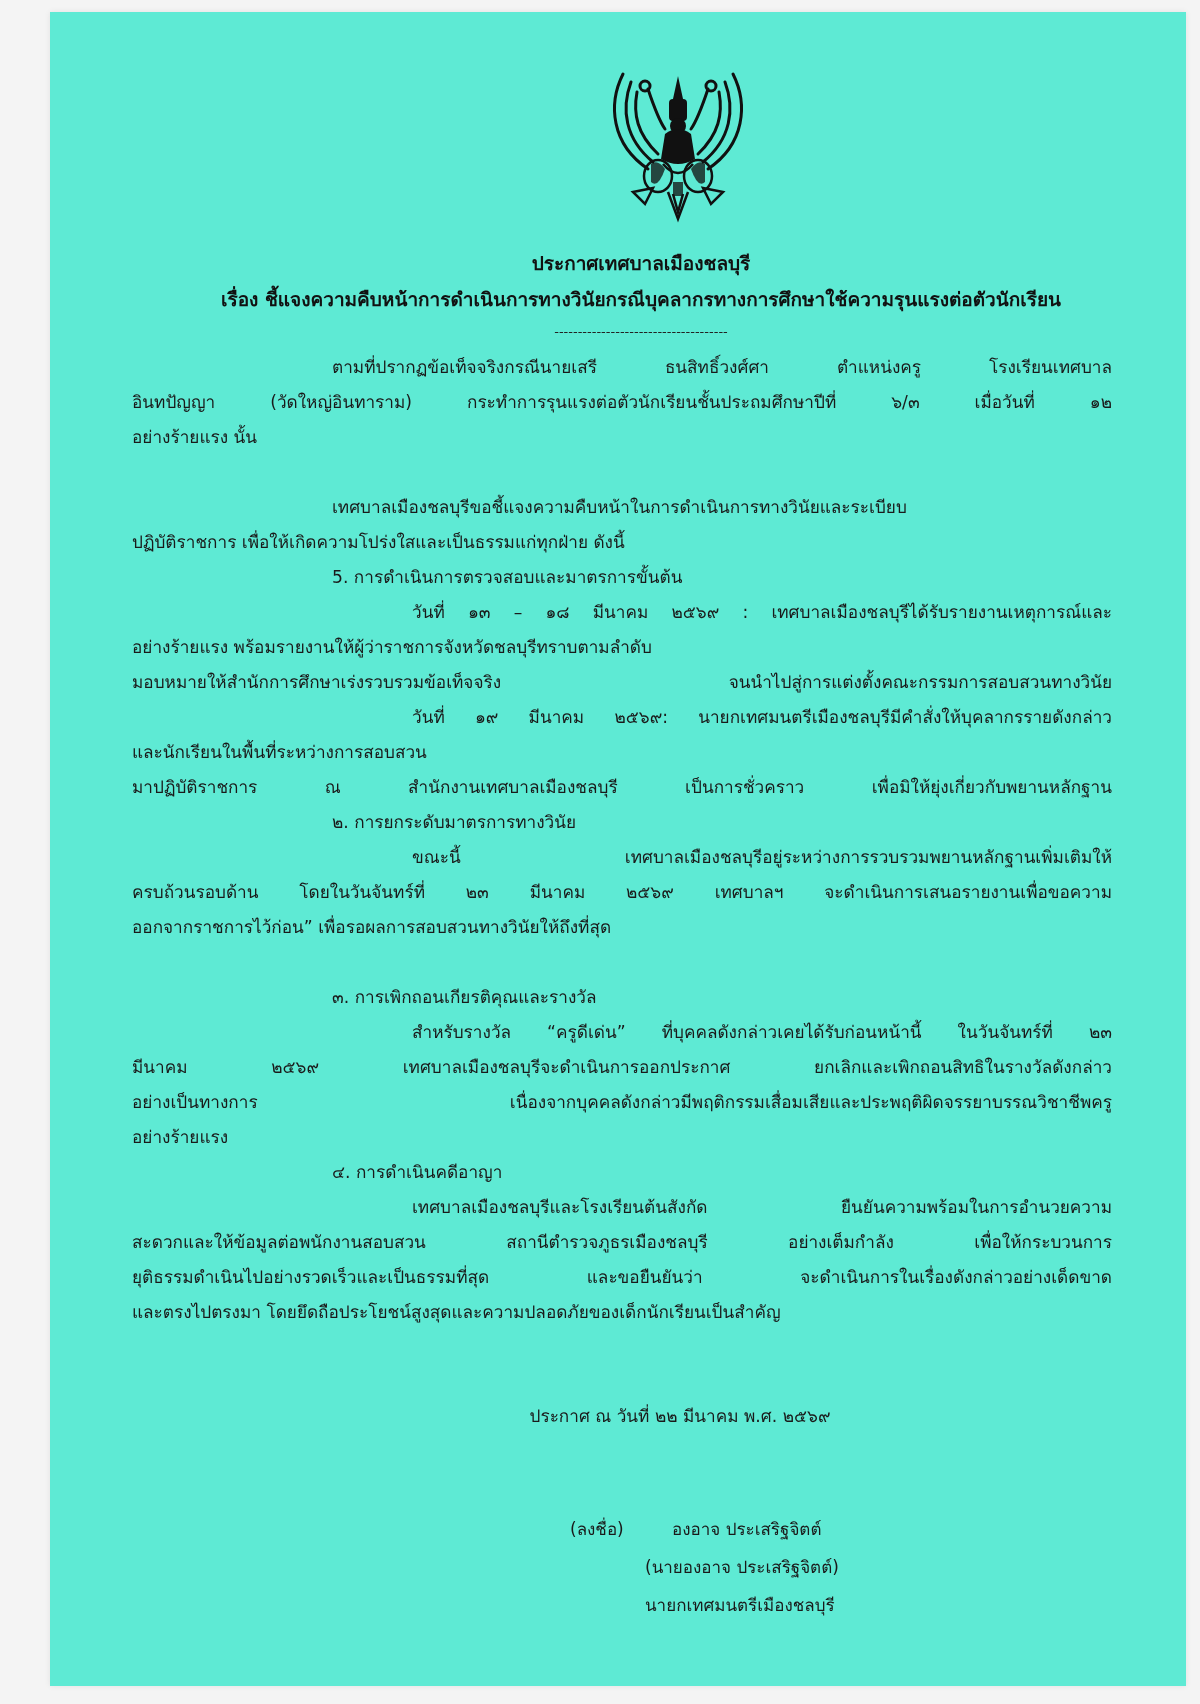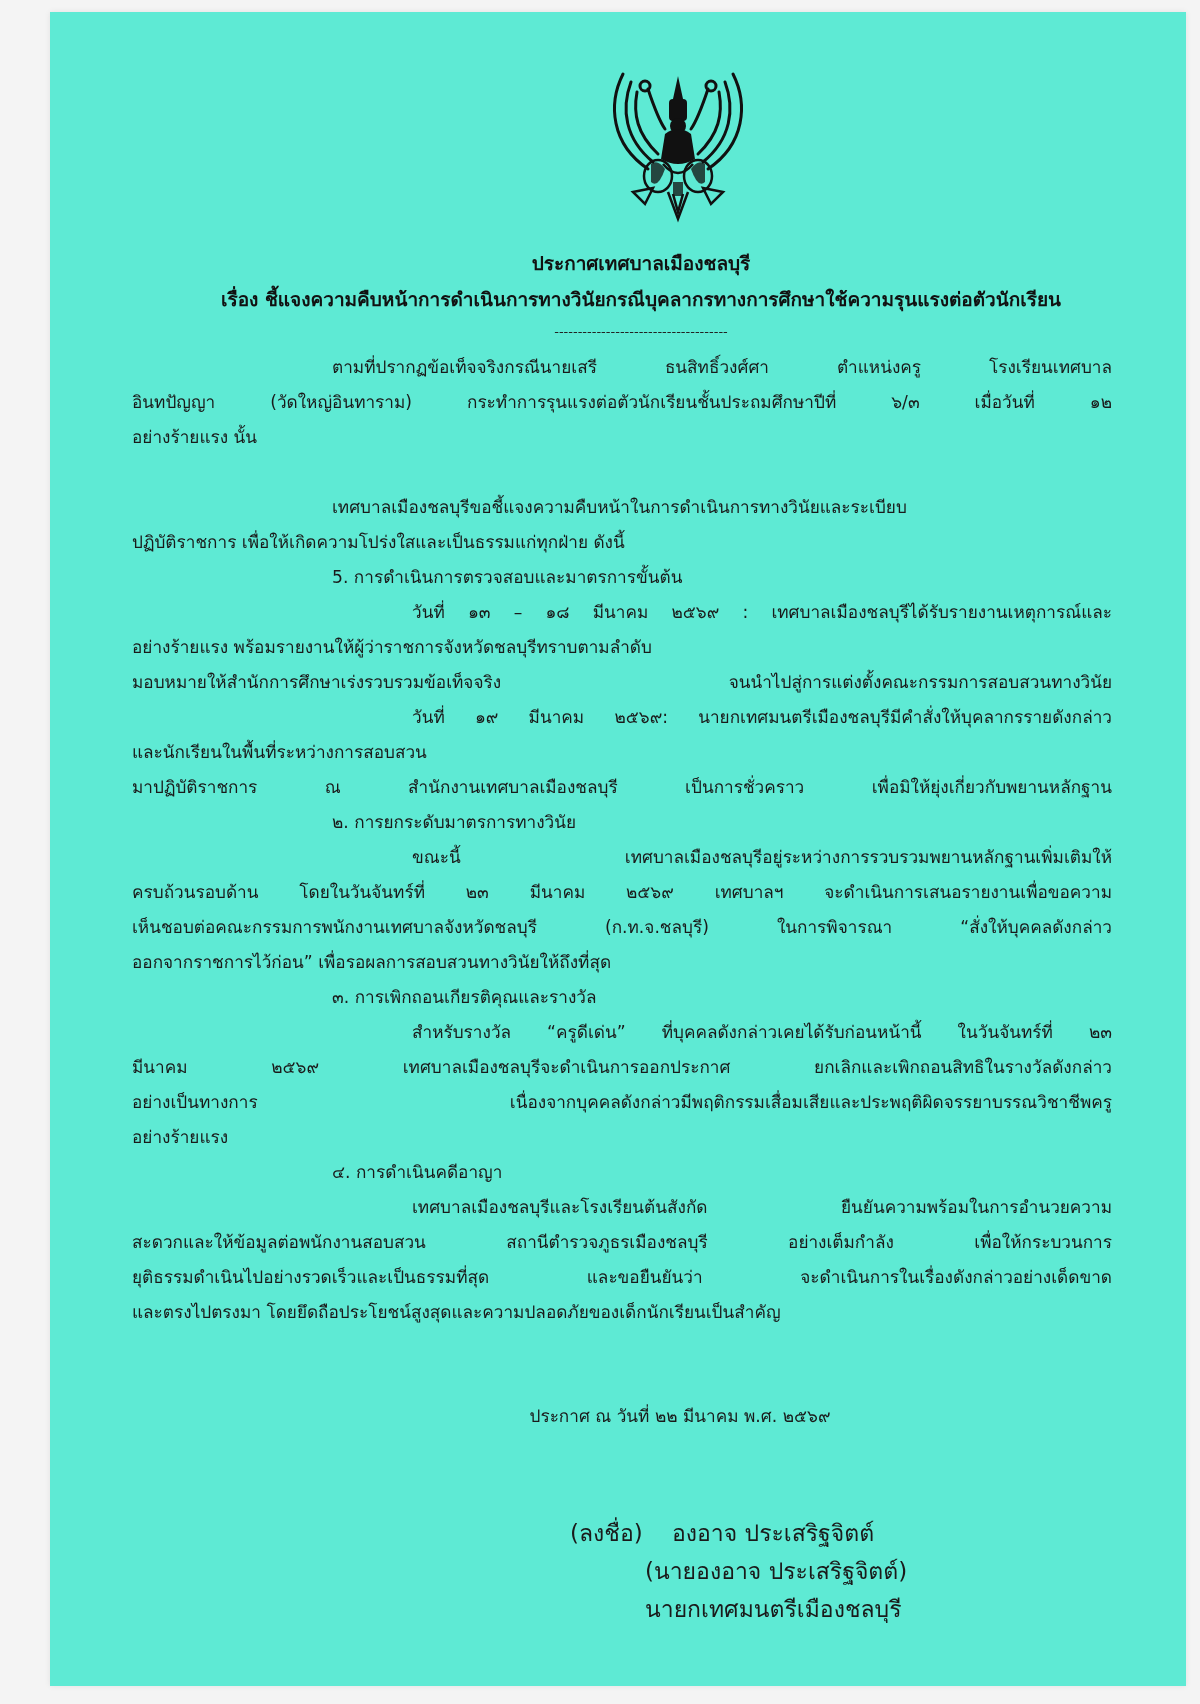--- a/index.html
+++ b/index.html
@@ -81,21 +81,21 @@
       top: 1390px;
       left: 4px;
       width: 1182px;
       text-align: center;
       font-size: 17.2px;
       padding-left: 70px;
       box-sizing: border-box;
     }
     .sig {
       position: absolute;
-      font-size: 23px;
+      font-size: 17px;
       white-space: nowrap;
     }
     .sig.label { left: 520px; top: 1503px; }
     .sig.signed-name { left: 622px; top: 1503px; }
     .sig.full-name { left: 595px; top: 1541px; }
     .sig.position { left: 595px; top: 1579px; }
   </style>
 </head>
 <body>
 
@@ -166,21 +166,20 @@
     <span class="line justify">มอบหมายให้สำนักการศึกษาเร่งรวบรวมข้อเท็จจริง จนนำไปสู่การแต่งตั้งคณะกรรมการสอบสวนทางวินัย</span>
     <span class="line justify indent3">วันที่ ๑๙ มีนาคม ๒๕๖๙: นายกเทศมนตรีเมืองชลบุรีมีคำสั่งให้บุคลากรรายดังกล่าว</span>
     <span class="line">และนักเรียนในพื้นที่ระหว่างการสอบสวน</span>
     <span class="line justify">มาปฏิบัติราชการ ณ สำนักงานเทศบาลเมืองชลบุรี เป็นการชั่วคราว เพื่อมิให้ยุ่งเกี่ยวกับพยานหลักฐาน</span>
   </div>
 
   <div class="body-text" style="top:793px;">
     <span class="line heading-indent">๒. การยกระดับมาตรการทางวินัย</span>
     <span class="line justify indent3">ขณะนี้ เทศบาลเมืองชลบุรีอยู่ระหว่างการรวบรวมพยานหลักฐานเพิ่มเติมให้</span>
     <span class="line justify">ครบถ้วนรอบด้าน โดยในวันจันทร์ที่ ๒๓ มีนาคม ๒๕๖๙ เทศบาลฯ จะดำเนินการเสนอรายงานเพื่อขอความ</span>
-    <span class="line justify">เห็นชอบต่อคณะกรรมการพนักงานเทศบาลจังหวัดชลบุรี (ก.ท.จ.ชลบุรี) ในการพิจารณา “สั่งให้บุคคลดังกล่าว</span>
     <span class="line">ออกจากราชการไว้ก่อน”  เพื่อรอผลการสอบสวนทางวินัยให้ถึงที่สุด</span>
   </div>
 
   <div class="body-text" style="top:968px;">
     <span class="line heading-indent">๓. การเพิกถอนเกียรติคุณและรางวัล</span>
     <span class="line justify indent3">สำหรับรางวัล “ครูดีเด่น” ที่บุคคลดังกล่าวเคยได้รับก่อนหน้านี้ ในวันจันทร์ที่ ๒๓</span>
     <span class="line justify">มีนาคม ๒๕๖๙ เทศบาลเมืองชลบุรีจะดำเนินการออกประกาศ ยกเลิกและเพิกถอนสิทธิในรางวัลดังกล่าว</span>
     <span class="line justify">อย่างเป็นทางการ เนื่องจากบุคคลดังกล่าวมีพฤติกรรมเสื่อมเสียและประพฤติผิดจรรยาบรรณวิชาชีพครู</span>
     <span class="line">อย่างร้ายแรง</span>
   </div>

